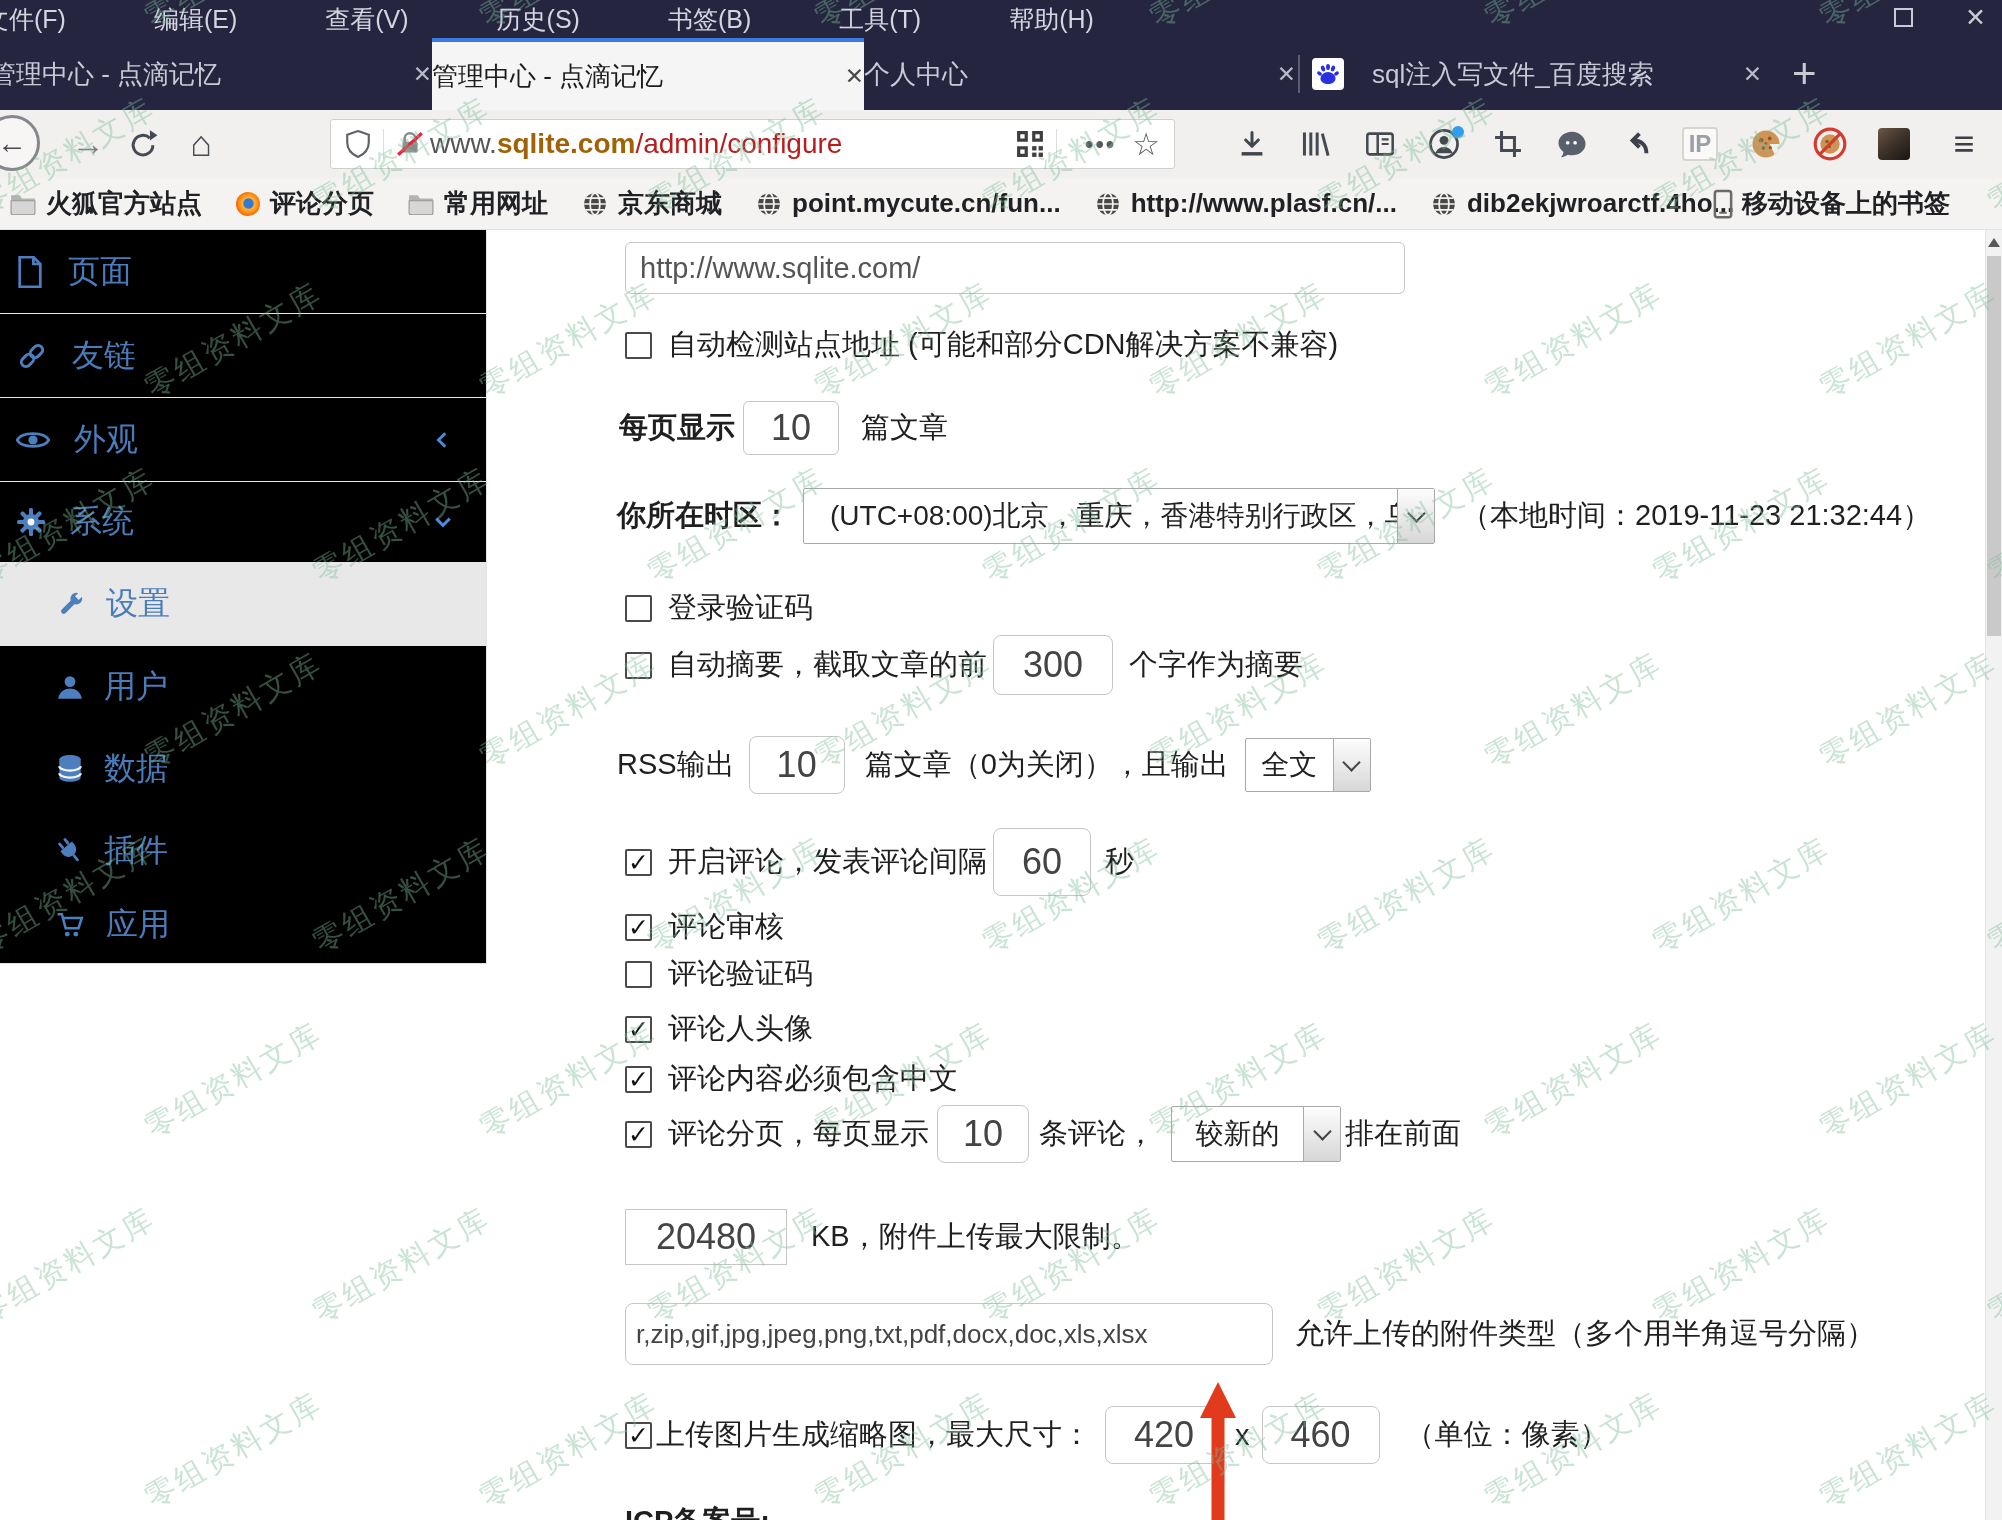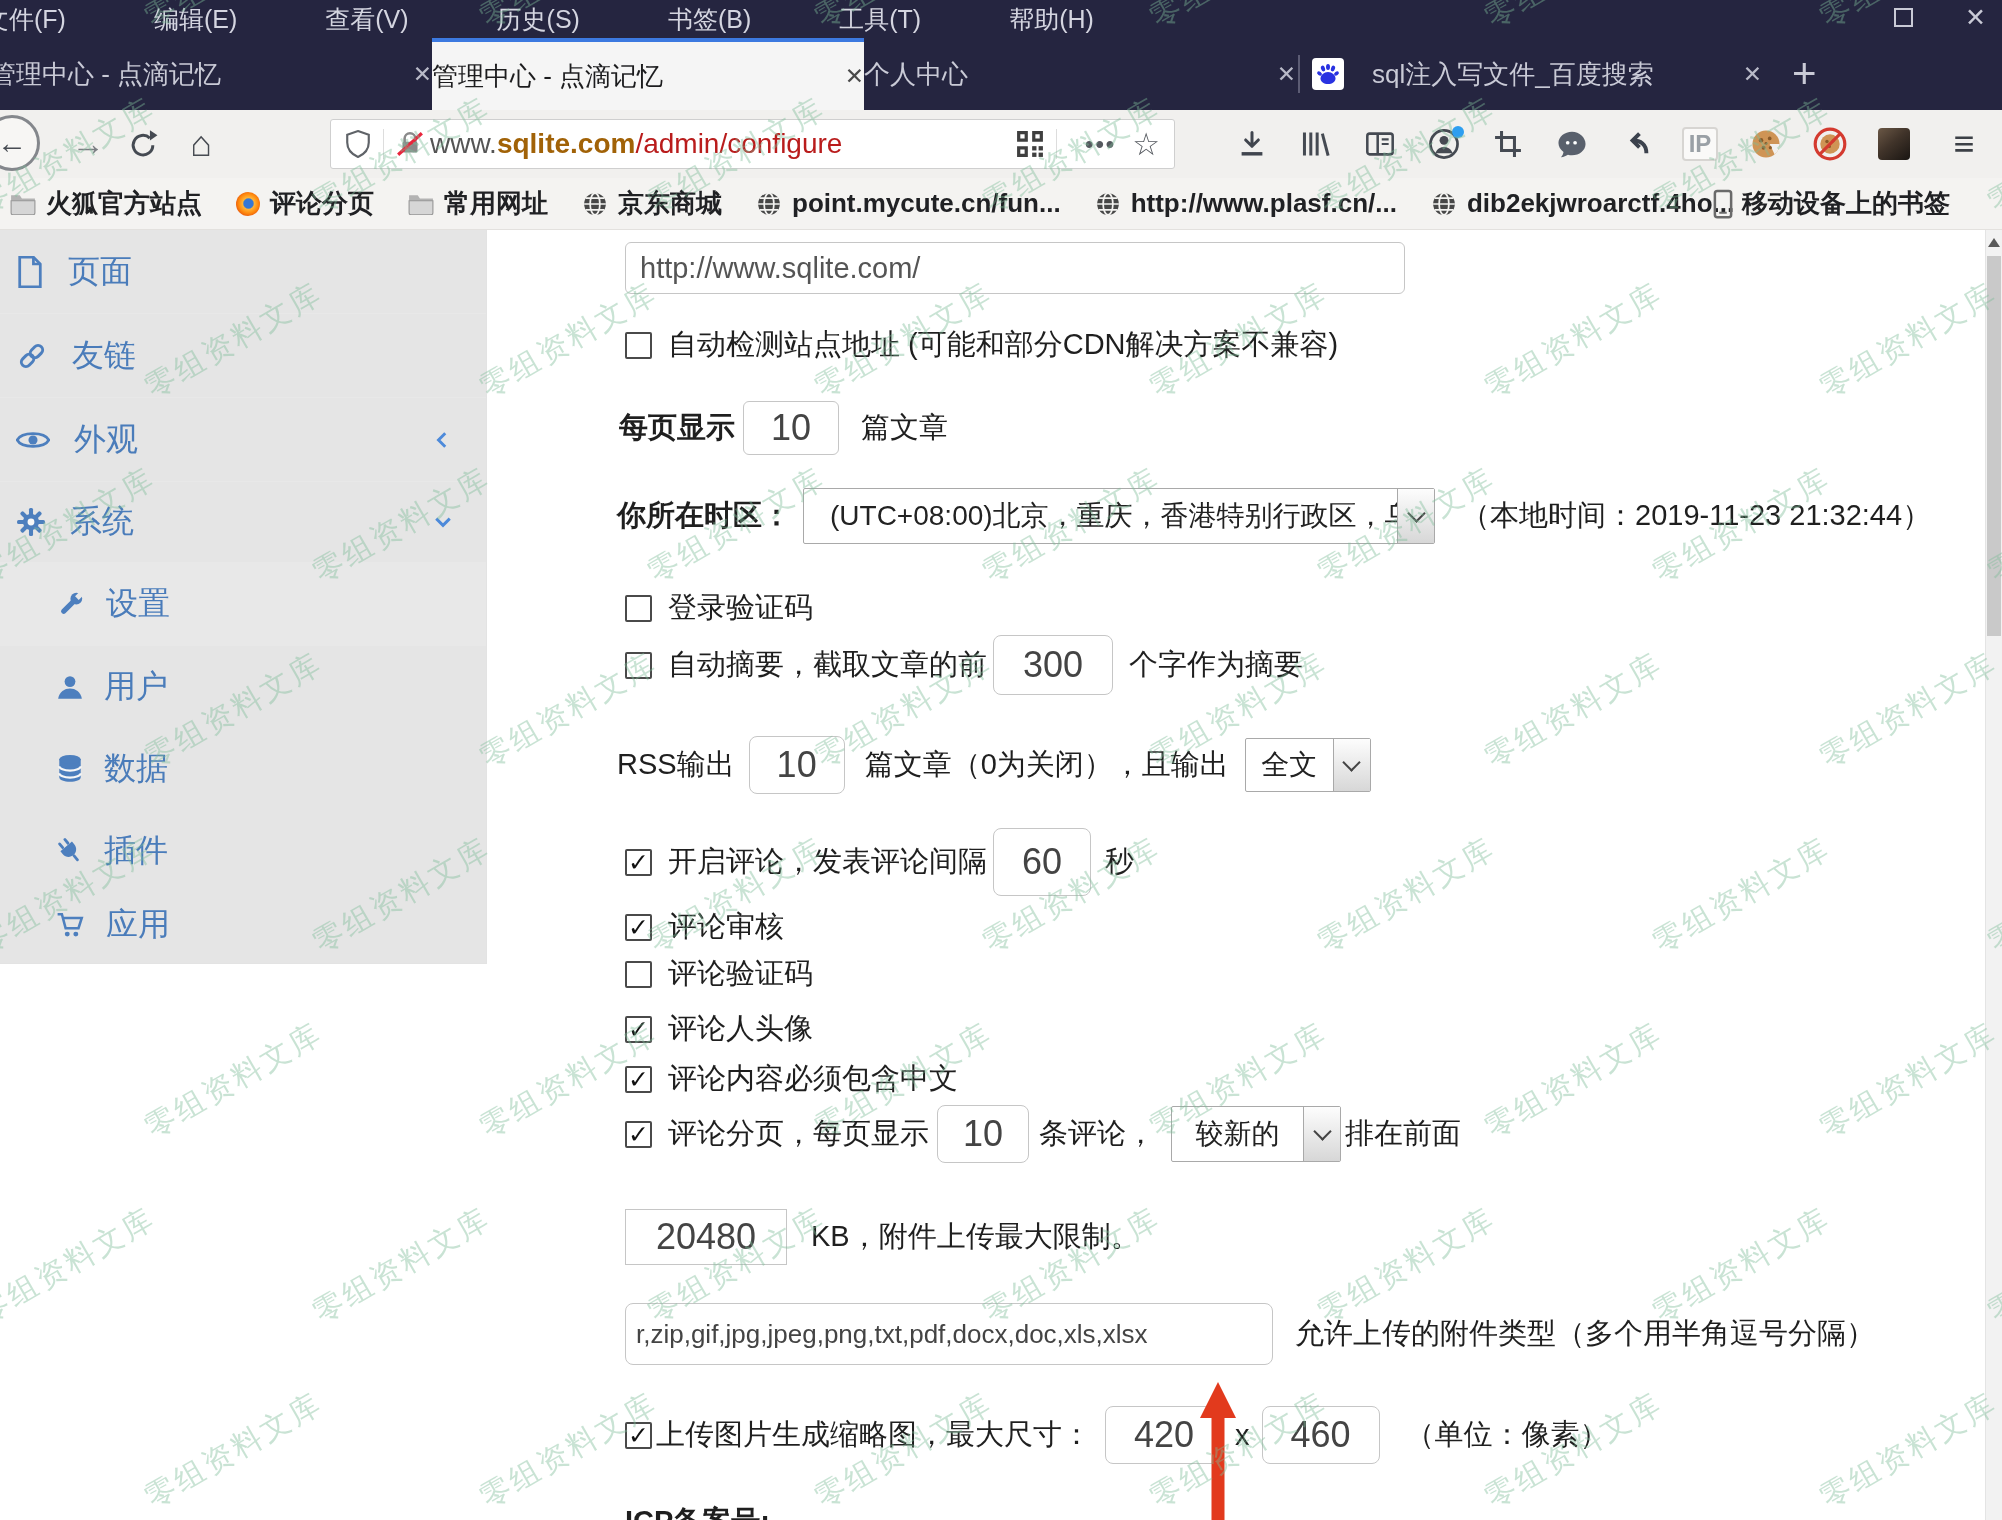--- a/index.html
+++ b/index.html
@@ -56,21 +56,21 @@
   .menu-glyph{font-size:36px;color:#3c4046;}
   
   .bookmarksbar{position:absolute;left:0;top:178px;width:100%;height:52px;background:#f4f3f1;
                 border-bottom:1px solid #e3e1de;display:flex;align-items:center;
                 font-size:26px;font-weight:600;color:#202124;box-sizing:border-box;padding-left:10px;}
   .bm{display:flex;align-items:center;gap:10px;margin-right:34px;white-space:nowrap;}
   .bm-mobile{position:absolute;right:18px;display:flex;align-items:center;gap:8px;}
   
   .page{position:absolute;left:0;top:230px;width:2002px;height:1290px;background:#fff;overflow:hidden;}
   
-  .sidebar{position:absolute;left:0;top:0;width:487px;height:734px;background:#e5e5e5;
+  .sidebar{position:absolute;left:0;top:0;width:487px;height:734px;background:#000000;
            border-right:1px solid #e3e3e3;border-bottom:1px solid #e3e3e3;box-sizing:border-box;}
   .side-item{position:absolute;left:0;width:100%;display:flex;align-items:center;
              color:#4a7cba;font-size:32px;box-sizing:border-box;}
   .side-item.top{height:84px;border-bottom:1px solid #e8e8e8;}
   .side-item.top .side-icon{margin-left:16px;margin-right:24px;display:flex;}
   .side-item.sub{height:82px;}
   .side-item.sub .side-icon{margin-left:56px;margin-right:20px;display:flex;}
   .side-item.selected{background:#e8e8e8;}
   .side-chev{position:absolute;right:34px;display:flex;}
   

